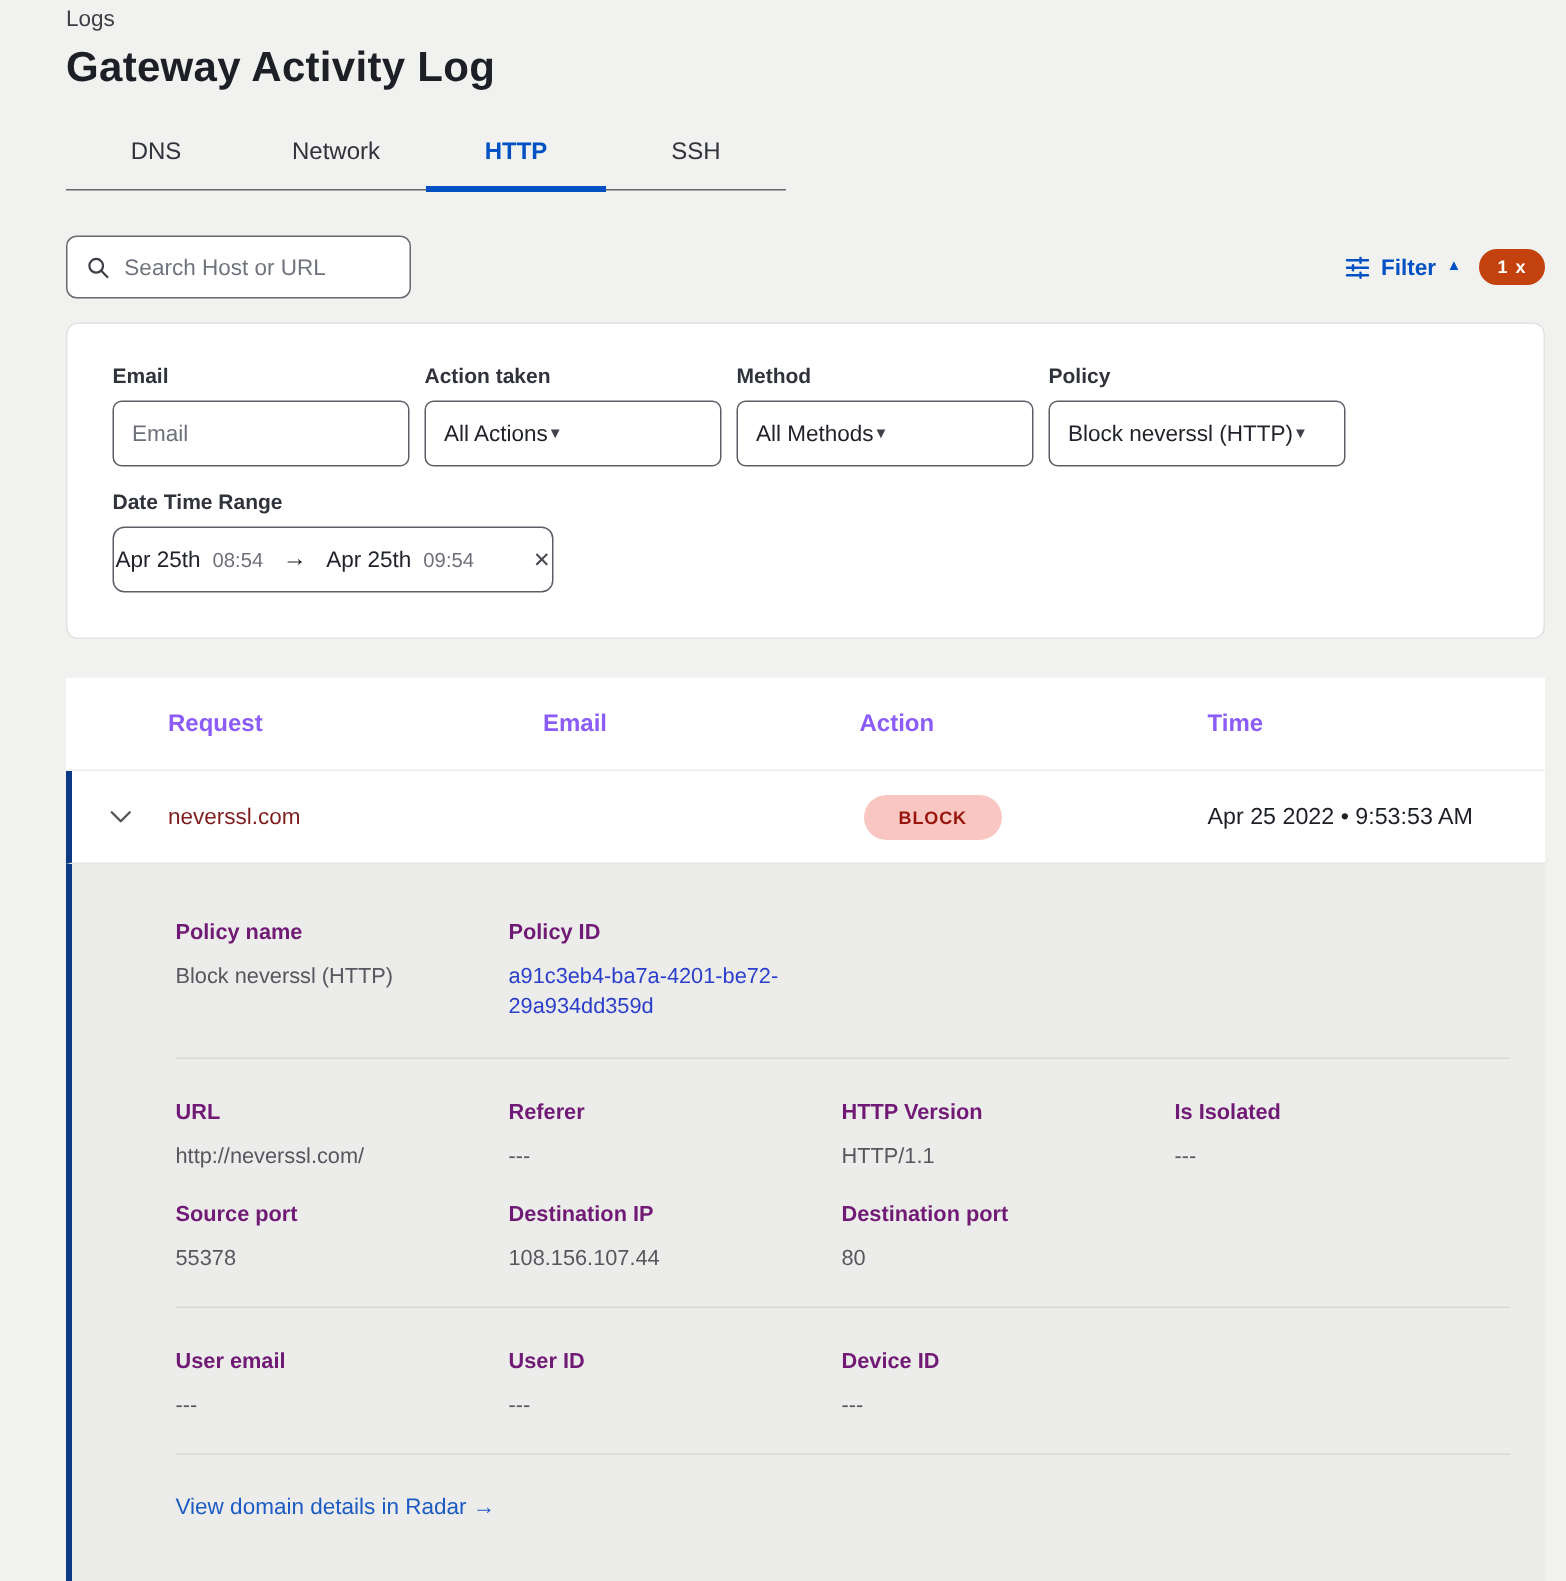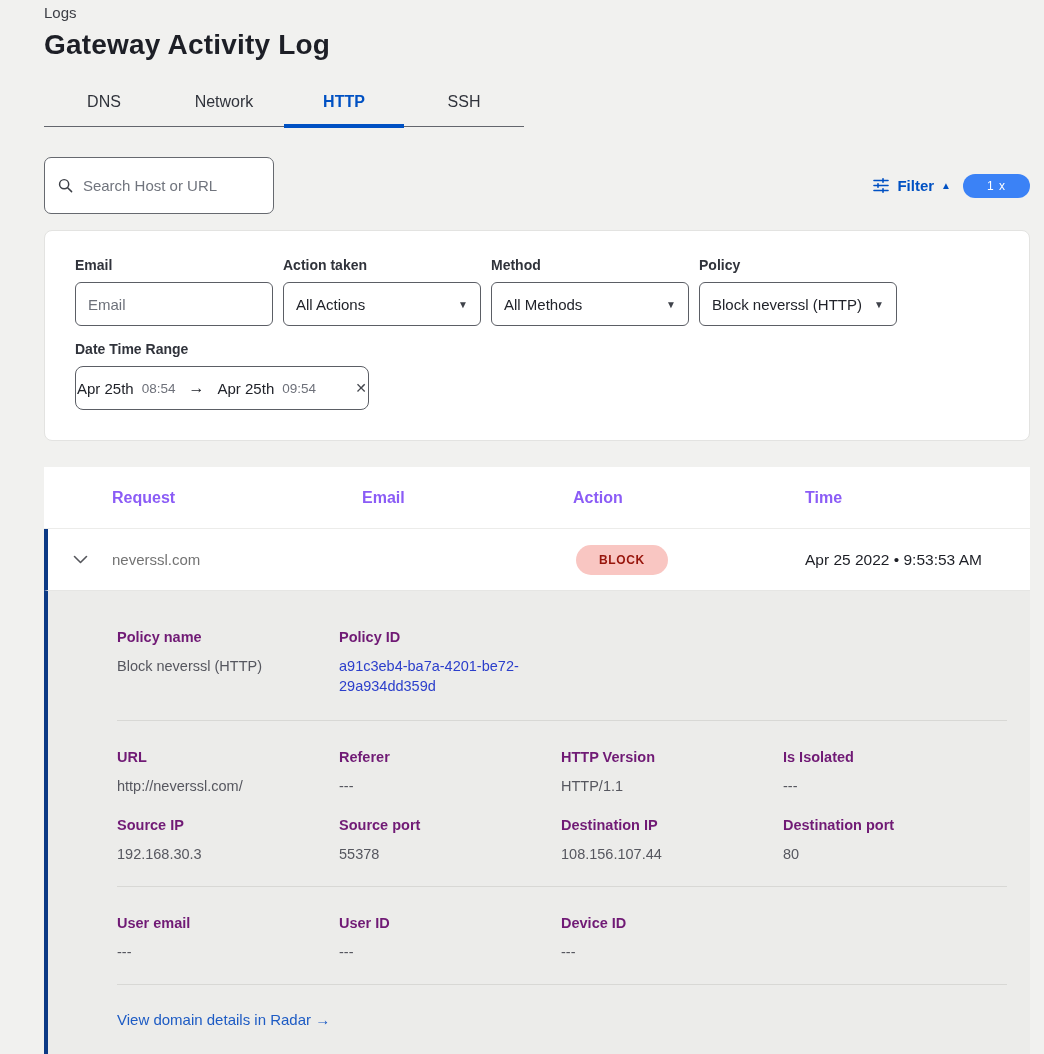--- a/index.html
+++ b/index.html
@@ -18,51 +18,51 @@
   .page-title { font-size:28px; font-weight:bold; color:#1d1f26; margin-top:8px; letter-spacing:.2px; }
 
   
   .tabs { display:flex; width:480px; margin-top:20px; border-bottom:1px solid #63666d; }
   .tab { width:120px; text-align:center; padding:12px 0 15px; font-size:16px; color:#30333b; position:relative; cursor:pointer; }
   .tab.active { color:#0051c3; font-weight:bold; }
   .tab.active::after { content:""; position:absolute; left:0; right:0; bottom:-2px; height:4px; background:#0051c3; }
 
   
   .toolbar { margin-top:30px; width:986px; display:flex; justify-content:space-between; align-items:center; }
-  .search-box { width:230px; height:57px; background:#fff; border:1px solid #66696f; border-radius:7px; display:flex; align-items:center; padding:0 13px; }
+  .search-box { width:230px; height:42px; background:#fff; border:1px solid #66696f; border-radius:7px; display:flex; align-items:center; padding:0 13px; }
   .search-box input { border:none; outline:none; background:transparent; font-size:15px; color:#21232a; width:100%; margin-left:10px; font-family:"Liberation Sans", sans-serif; }
   .search-box input::placeholder { color:#70747d; }
   .filter-group { display:flex; align-items:center; font-size:15px; font-weight:bold; color:#0051c3; cursor:pointer; }
   .filter-group .filter-label { margin:0 7px 0 8px; }
   .caret-up { font-size:10px; line-height:1; }
-  .filter-badge { background:#3b82f6; color:#fff; font-size:12px; font-weight:normal; border-radius:12px; padding:5px 24px; margin-left:12px; letter-spacing:1px; }
+  .filter-badge { background:#c2410c; color:#fff; font-size:12px; font-weight:bold; border-radius:12px; padding:5px 12px; margin-left:12px; letter-spacing:1px; }
 
   
   .filter-panel { margin-top:16px; width:986px; background:#fff; border:1px solid #e3e3e1; border-radius:8px; padding:26px 30px 30px; }
   .fields-row { display:flex; gap:10px; }
   .field { width:198px; }
   .field-label { font-size:14px; font-weight:bold; color:#30333b; margin-bottom:9px; }
   .text-input, .select-control { width:100%; height:44px; border:1px solid #5b5e65; border-radius:6px; background:#fff; font-size:15px; padding:0 12px; }
   .text-input { font-family:"Liberation Sans", sans-serif; color:#21232a; outline:none; }
   .text-input::placeholder { color:#6d717a; }
-  .select-control { display:flex; align-items:center; justify-content:space-between; cursor:pointer; color:#21232a; }
+  .select-control { display:flex; align-items:center; cursor:pointer; color:#21232a; }
   .select-caret { font-size:10px; color:#3f424a; }
   .date-row { margin-top:15px; }
   .date-range-control { width:294px; height:44px; border:1px solid #5b5e65; border-radius:8px; background:#fff; display:flex; align-items:center; padding:0 1px; font-size:15px; cursor:pointer; }
   .dr-date { color:#21232a; }
   .dr-time { color:#6e717a; font-size:13.5px; margin-left:8px;text-align:center; }
   .dr-arrow { margin:0 13px; color:#21232a; font-size:16px; }
   .dr-clear { margin-left:auto; color:#45484f; font-size:14px; cursor:pointer; }
 
   
   .table { margin-top:26px; width:986px; }
   .thead { display:grid; grid-template-columns:68px 250px 211px 232px 1fr; align-items:center; height:62px; background:#fff; border-bottom:1px solid #ececea; font-size:16px; font-weight:bold; color:#8b5cf6; }
   .trow { display:grid; grid-template-columns:64px 250px 211px 232px 1fr; align-items:center; height:62px; background:#fff; border-left:4px solid #0c3a85; border-bottom:1px solid #e6e6e4; font-size:15px; }
   .chev-cell { display:flex; justify-content:center; align-items:center; cursor:pointer; }
-  .request-cell { color:#737373; }
+  .request-cell { color:#7f1d1d; }
   .block-badge { display:inline-block; background:#f9c6c2; color:#97150c; font-size:12px; font-weight:bold; letter-spacing:.6px; padding:8px 23px; border-radius:15px; margin-left:3px; }
   .time-cell { font-size:15.5px; color:#1d1f26; font-weight:500; }
 
   
   .details { width:986px; height:479px; background:#ececea; border-left:4px solid #0c3a85; padding:37px 23px 0 69px; }
   .dgrid { display:grid; grid-template-columns:222px 222px 222px 1fr; }
   .dlabel { font-size:14.5px; font-weight:bold; color:#701a75; line-height:18px; }
   .dvalue { font-size:14.5px; color:#56575f; margin-top:10px; line-height:20px; }
   .dvalue.link { color:#2b3ecb; max-width:196px; cursor:pointer; }
   .divider { border-top:1px solid #d8d8d5; }
@@ -210,24 +210,20 @@
           <div class="dvalue">HTTP/1.1</div>
         </div>
         <div>
           <div class="dlabel">Is Isolated</div>
           <div class="dvalue">---</div>
         </div>
       </div>
 
       <div class="dgrid row-2">
         <div>
-          <div class="dlabel">Source IP</div>
-          <div class="dvalue">192.168.30.3</div>
-        </div>
-        <div>
           <div class="dlabel">Source port</div>
           <div class="dvalue">55378</div>
         </div>
         <div>
           <div class="dlabel">Destination IP</div>
           <div class="dvalue">108.156.107.44</div>
         </div>
         <div>
           <div class="dlabel">Destination port</div>
           <div class="dvalue">80</div>

